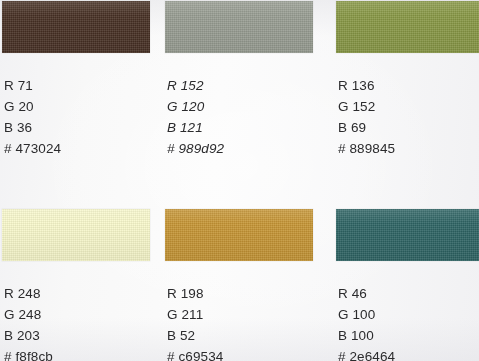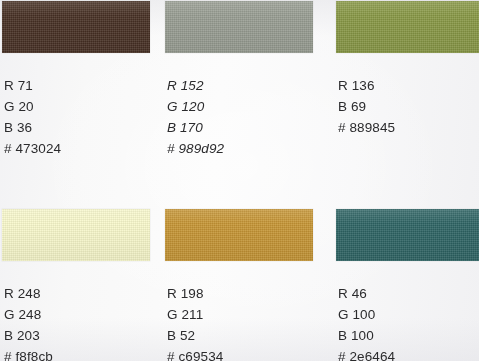--- a/index.html
+++ b/index.html
@@ -108,29 +108,30 @@
       <span class="line">B 36</span>
       <span class="line"># 473024</span>
     </div>
   </div>
 
   <div class="swatch-cell col-1 row-0">
     <div class="swatch" style="background-color: rgb(152, 157, 146);"></div>
     <div class="info" style="color: rgb(43, 43, 45); font-style: italic;">
       <span class="line">R 152</span>
       <span class="line">G 120</span>
-      <span class="line">B 170</span>
+      <span class="line">B 121</span>
       <span class="line"># 989d92</span>
     </div>
   </div>
 
   <div class="swatch-cell col-2 row-0">
     <div class="swatch" style="background-color: rgb(136, 152, 69);"></div>
     <div class="info" style="color: rgb(43, 43, 45);">
       <span class="line">R 136</span>
+      <span class="line">G 152</span>
       <span class="line">B 69</span>
       <span class="line"># 889845</span>
     </div>
   </div>
 
   <div class="swatch-cell col-0 row-1">
     <div class="swatch" style="background-color: rgb(248, 248, 203);"></div>
     <div class="info" style="color: rgb(43, 43, 45);">
       <span class="line">R 248</span>
       <span class="line">G 248</span>

